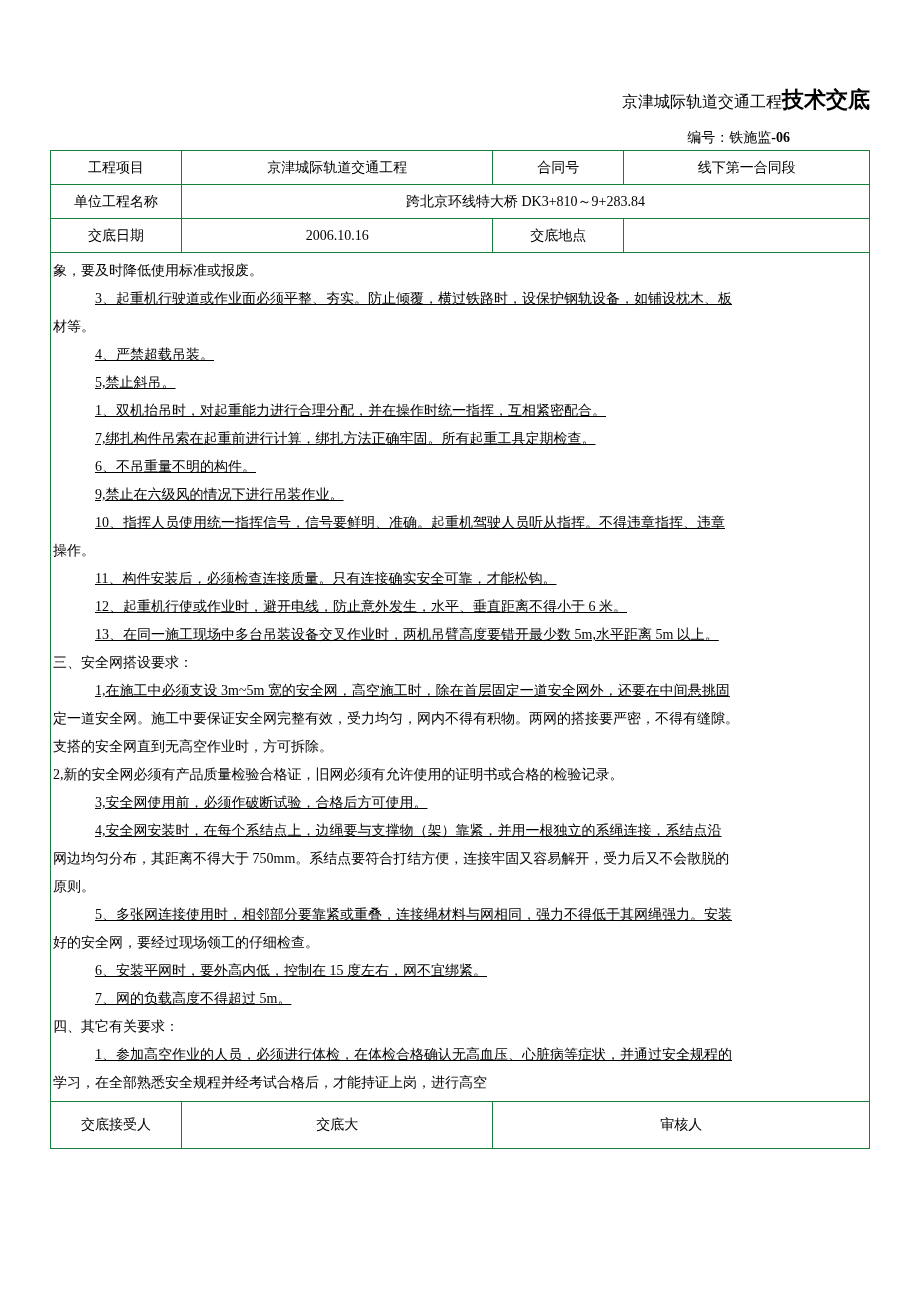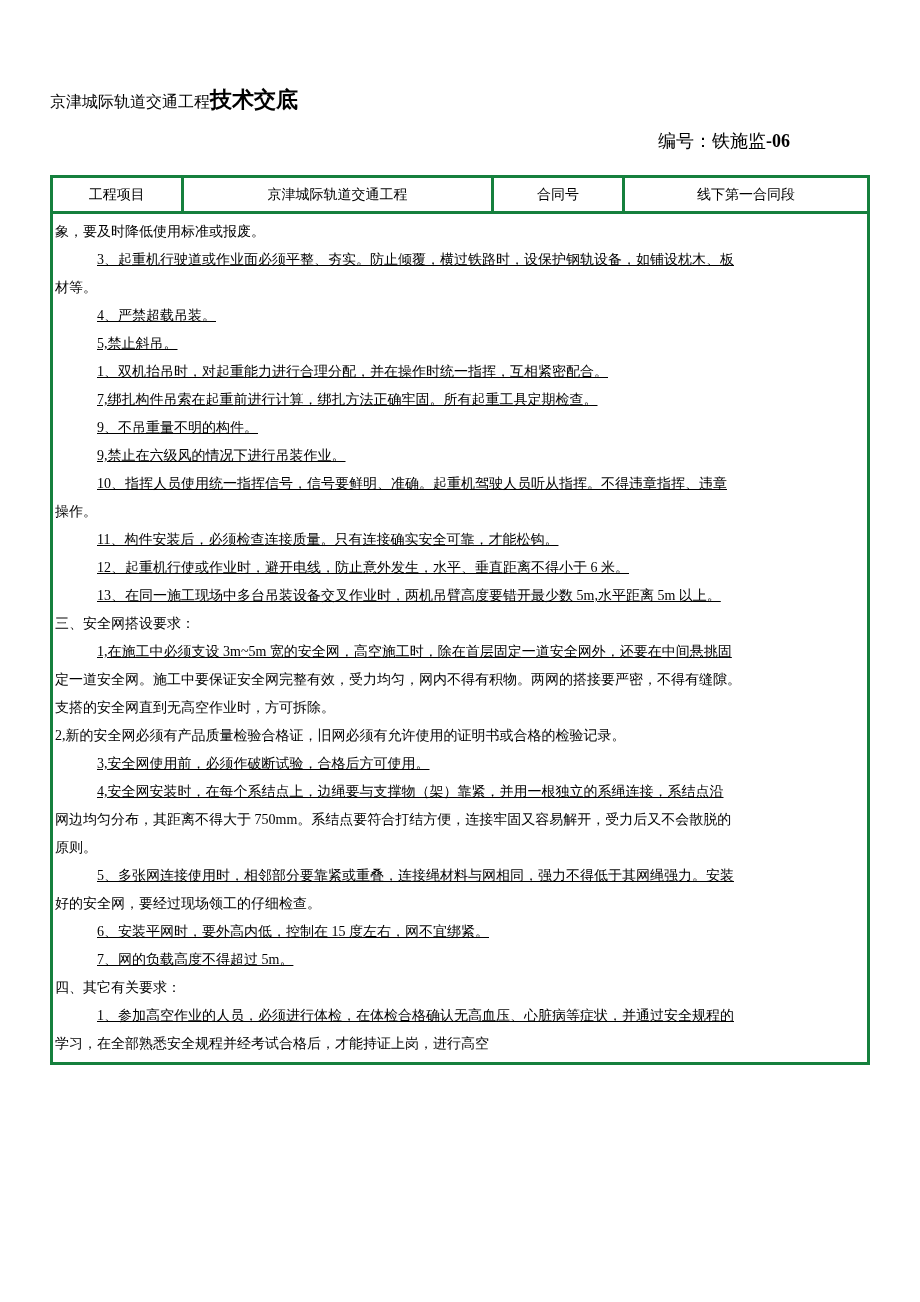--- a/index.html
+++ b/index.html
@@ -9,44 +9,44 @@
     }
     body {
       font-family: "SimSun", "宋体", serif;
       font-size: 14px;
       line-height: 1.8;
       background: #fff;
       padding: 80px 50px;
       width: 920px;
     }
     .title {
-      text-align: left;
+      text-align: right;
       font-size: 16px;
       margin-bottom: 5px;
     }
     .title .large {
       font-size: 22px;
       font-weight: bold;
     }
     .doc-number {
       text-align: right;
-      font-size: 18px;
-      margin-bottom: 18px;
+      font-size: 14px;
+      margin-bottom: 0;
       padding-right: 80px;
     }
     .doc-number .bold {
       font-weight: bold;
     }
     table {
       width: 100%;
       border-collapse: collapse;
       table-layout: fixed;
     }
     td, th {
-      border: 3px solid #15803d;
+      border: 1px solid #15803d;
       padding: 4px 6px;
       font-size: 14px;
       text-align: center;
       vertical-align: middle;
     }
     .content-cell {
       text-align: left;
       padding: 0;
       vertical-align: top;
     }
@@ -95,30 +95,40 @@
       <col class="col-4">
   </colgroup>
   <tbody>
       <tr>
     <td>工程项目</td>
     <td>京津城际轨道交通工程</td>
     <td>合同号</td>
     <td>线下第一合同段</td>
   </tr>
   <tr>
+    <td>单位工程名称</td>
+    <td colspan="3">跨北京环线特大桥 DK3+810～9+283.84</td>
+  </tr>
+  <tr>
+    <td>交底日期</td>
+    <td>2006.10.16</td>
+    <td>交底地点</td>
+    <td></td>
+  </tr>
+  <tr>
     <td colspan="4" class="content-cell">
       <div class="content-inner">
         <p class="indent0">象，要及时降低使用标准或报废。</p>
         <p class="indent1">3、起重机行驶道或作业面必须平整、夯实。防止倾覆，横过铁路时，设保护钢轨设备，如铺设枕木、板</p>
         <p class="indent0">材等。</p>
         <p class="indent1">4、严禁超载吊装。</p>
         <p class="indent1">5,禁止斜吊。</p>
         <p class="indent1">1、双机抬吊时，对起重能力进行合理分配，并在操作时统一指挥，互相紧密配合。</p>
         <p class="indent1">7,绑扎构件吊索在起重前进行计算，绑扎方法正确牢固。所有起重工具定期检查。</p>
-        <p class="indent1">9、不吊重量不明的构件。</p>
+        <p class="indent1">6、不吊重量不明的构件。</p>
         <p class="indent1">9,禁止在六级风的情况下进行吊装作业。</p>
         <p class="indent1">10、指挥人员使用统一指挥信号，信号要鲜明、准确。起重机驾驶人员听从指挥。不得违章指挥、违章</p>
         <p class="indent0">操作。</p>
         <p class="indent1">11、构件安装后，必须检查连接质量。只有连接确实安全可靠，才能松钩。</p>
         <p class="indent1">12、起重机行使或作业时，避开电线，防止意外发生，水平、垂直距离不得小于 6 米。</p>
         <p class="indent1">13、在同一施工现场中多台吊装设备交叉作业时，两机吊臂高度要错开最少数 5m,水平距离 5m 以上。</p>
         <p class="section-head">三、安全网搭设要求：</p>
         <p class="indent1">1,在施工中必须支设 3m~5m 宽的安全网，高空施工时，除在首层固定一道安全网外，还要在中间悬挑固</p>
         <p class="indent0">定一道安全网。施工中要保证安全网完整有效，受力均匀，网内不得有积物。两网的搭接要严密，不得有缝隙。</p>
         <p class="indent0">支搭的安全网直到无高空作业时，方可拆除。</p>
@@ -130,14 +140,19 @@
         <p class="indent1">5、多张网连接使用时，相邻部分要靠紧或重叠，连接绳材料与网相同，强力不得低于其网绳强力。安装</p>
         <p class="indent0">好的安全网，要经过现场领工的仔细检查。</p>
         <p class="indent1">6、安装平网时，要外高内低，控制在 15 度左右，网不宜绑紧。</p>
         <p class="indent1">7、网的负载高度不得超过 5m。</p>
         <p class="section-head">四、其它有关要求：</p>
         <p class="indent1">1、参加高空作业的人员，必须进行体检，在体检合格确认无高血压、心脏病等症状，并通过安全规程的</p>
         <p class="indent0">学习，在全部熟悉安全规程并经考试合格后，才能持证上岗，进行高空</p>
       </div>
     </td>
   </tr>
+  <tr class="footer-row">
+    <td>交底接受人</td>
+    <td>交底大</td>
+    <td colspan="2">审核人</td>
+  </tr>
 </tbody>
   </table>
 
 </body></html>

